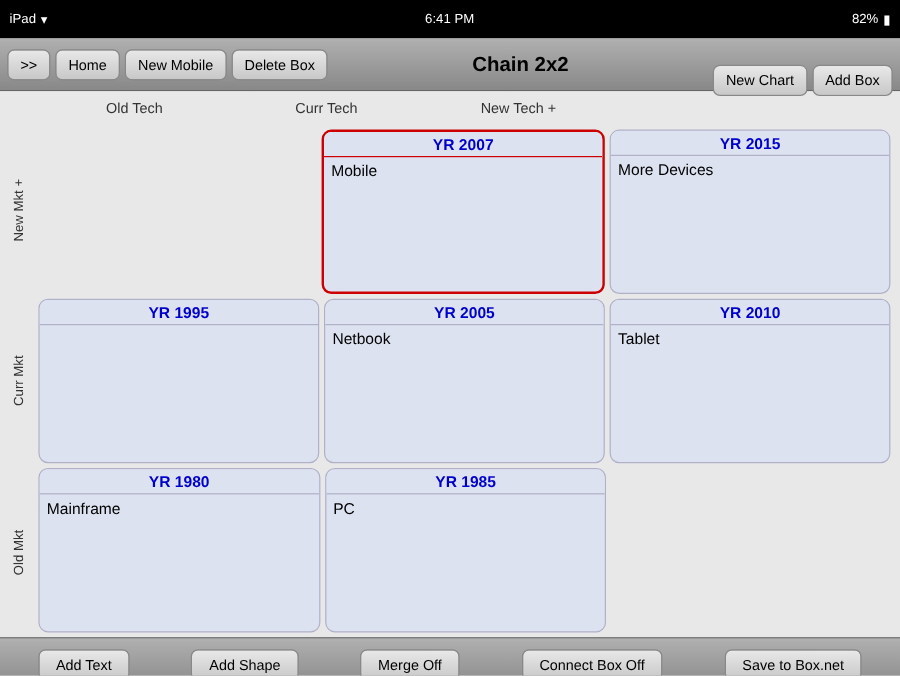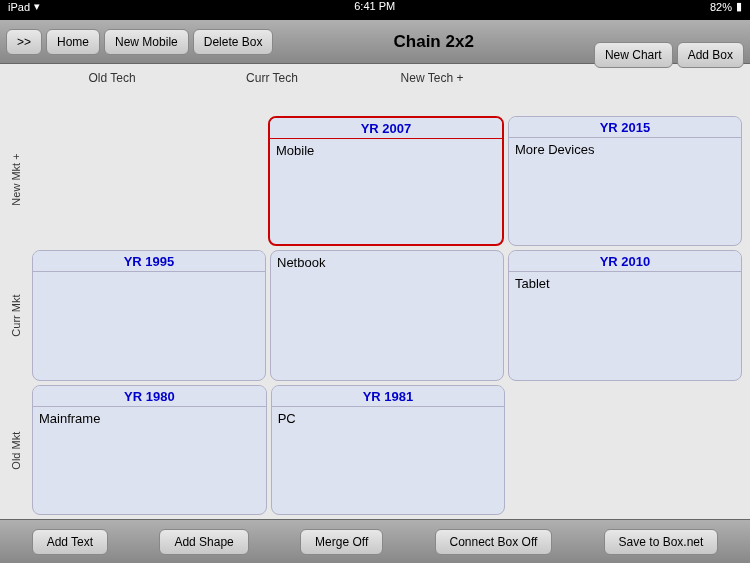--- a/index.html
+++ b/index.html
@@ -7,25 +7,25 @@
       width: 750px;
       height: 563px;
       background: #d0d0d0;
       font-family: Arial, Helvetica, sans-serif;
       font-size: 13px;
       overflow: hidden;
     }
 
     
     .status-bar {
-      height: 20px;
+      height: 32px;
       background: #000;
       color: #fff;
       display: flex;
-      align-items: flex-start;
+      align-items: center;
       justify-content: space-between;
       padding: 0 8px;
       font-size: 11px;
     }
     .status-left, .status-right {
       display: flex;
       align-items: center;
       gap: 4px;
     }
 
@@ -61,21 +61,20 @@
       gap: 4px;
       margin-top: 26px;
     }
 
     
     .main {
       background: #e8e8e8;
       display: flex;
       flex-direction: column;
       height: calc(563px - 20px - 44px - 44px);
-      gap: 20px;
     }
 
     
     .col-headers {
       display: grid;
       grid-template-columns: 32px 160px 160px 160px;
       padding: 0;
       height: 28px;
       align-items: center;
     }
@@ -233,35 +232,36 @@
           <div class="cell-header">YR 2015</div>
           <div class="cell-content">More Devices</div>
         </div>
       </div>
 
       <div class="grid-row">
         <div class="cell">
           <div class="cell-header">YR 1995</div>
         </div>
         <div class="cell">
+          <div class="cell-header">YR 2005</div>
           <div class="cell-content">Netbook</div>
         </div>
         <div class="cell">
           <div class="cell-header">YR 2010</div>
           <div class="cell-content">Tablet</div>
         </div>
       </div>
 
       <div class="grid-row">
         <div class="cell">
           <div class="cell-header">YR 1980</div>
           <div class="cell-content">Mainframe</div>
         </div>
         <div class="cell">
-          <div class="cell-header">YR 1981</div>
+          <div class="cell-header">YR 1985</div>
           <div class="cell-content">PC</div>
         </div>
         <div class="cell empty"></div>
       </div>
     </div>
   </div>
 </div>
 
 <div class="bottom-toolbar">
   <button class="bottom-btn">Add Text</button>

